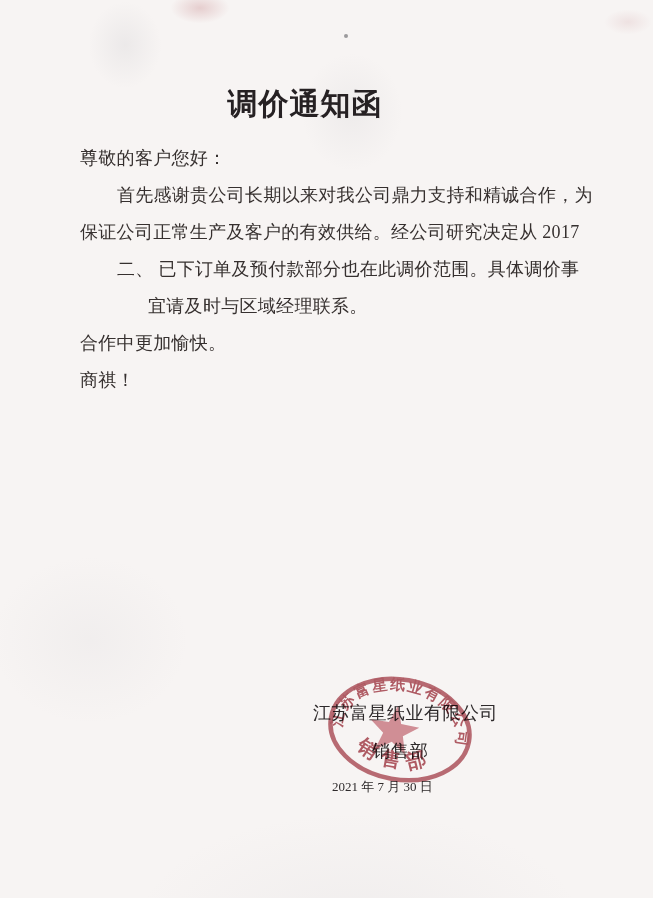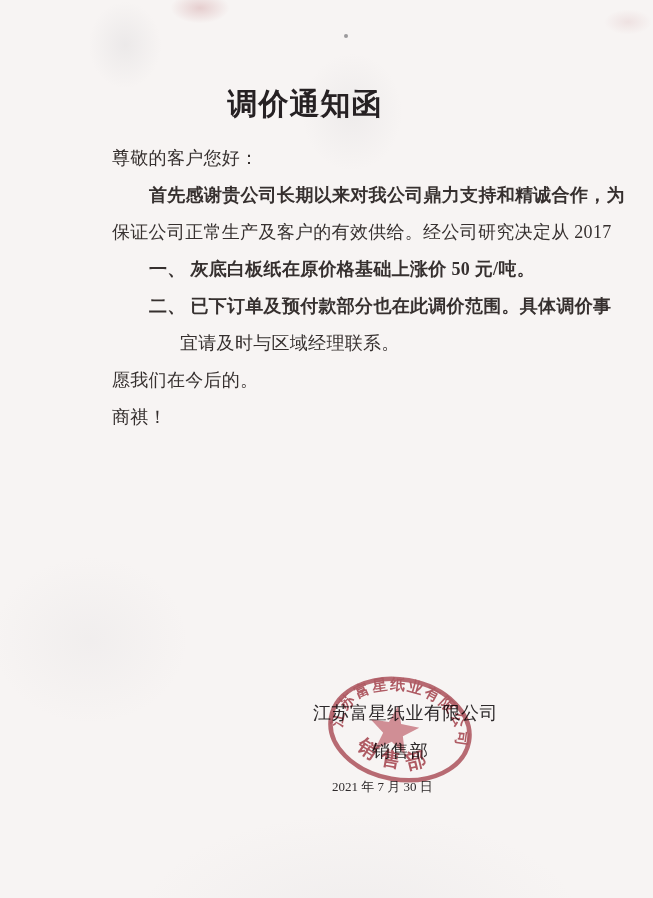--- a/index.html
+++ b/index.html
@@ -22,22 +22,22 @@
   .speck{position:absolute;left:344px;top:34px;width:4px;height:4px;border-radius:50%;
     background:rgba(80,80,85,.55);}
   .title{
     position:absolute;top:84px;left:0;width:610px;text-align:center;
     font-size:30px;font-weight:700;letter-spacing:1px;color:#262123;
   }
   .bodytext{
     position:absolute;top:140px;left:80px;right:80px;color:#36302f;
     font-size:18px;letter-spacing:.3px;
   }
-  .line{height:37px;line-height:37px;white-space:nowrap;margin-left:32px;}
-  .ind-2{padding-left:37px;font-weight:bold;}
+  .line{height:37px;line-height:37px;white-space:nowrap;}
+  .ind-2{padding-left:37px;}
   .ind-4{padding-left:68px;}
   .sig{position:absolute;color:#2e2a2b;white-space:nowrap;}
   .sig-company{left:313px;top:701px;font-size:18px;letter-spacing:.5px;}
   .sig-dept{left:372px;top:739px;font-size:18px;letter-spacing:1px;}
   .sig-date{left:332px;top:778px;font-size:13px;}
   .stamp{
     position:absolute;left:285px;top:632px;width:230px;height:195px;
     mix-blend-mode:multiply;opacity:.85;pointer-events:none;
   }
 </style>
@@ -46,24 +46,23 @@
 
 <div class="paper">
   <div class="speck"></div>
 
   <div class="title">调价通知函</div>
 
   <div class="bodytext">
     <div class="line">尊敬的客户您好：</div>
     <div class="line ind-2">首先感谢贵公司长期以来对我公司鼎力支持和精诚合作，为</div>
     <div class="line">保证公司正常生产及客户的有效供给。经公司研究决定从 2017</div>
-    <div class="line ind-2">一、 灰底白板纸在原价格基础上涨价 50 元/吨。</div>
     <div class="line ind-2">二、 已下订单及预付款部分也在此调价范围。具体调价事</div>
     <div class="line ind-4">宜请及时与区域经理联系。</div>
-    <div class="line">愿我们在今后的。</div>
+    <div class="line">合作中更加愉快。</div>
     <div class="line">商祺！</div>
   </div>
 
   <div class="sig sig-company">江苏富星纸业有限公司</div>
   <div class="sig sig-dept">销售部</div>
   <div class="sig sig-date">2021 年 7 月 30 日</div>
 
   <svg class="stamp" viewBox="-115 -97.5 230 195" xmlns="http://www.w3.org/2000/svg">
     <defs>
       <path id="arcTop" d="M -57 8 A 58 40 0 1 1 57 8" fill="none"></path>

